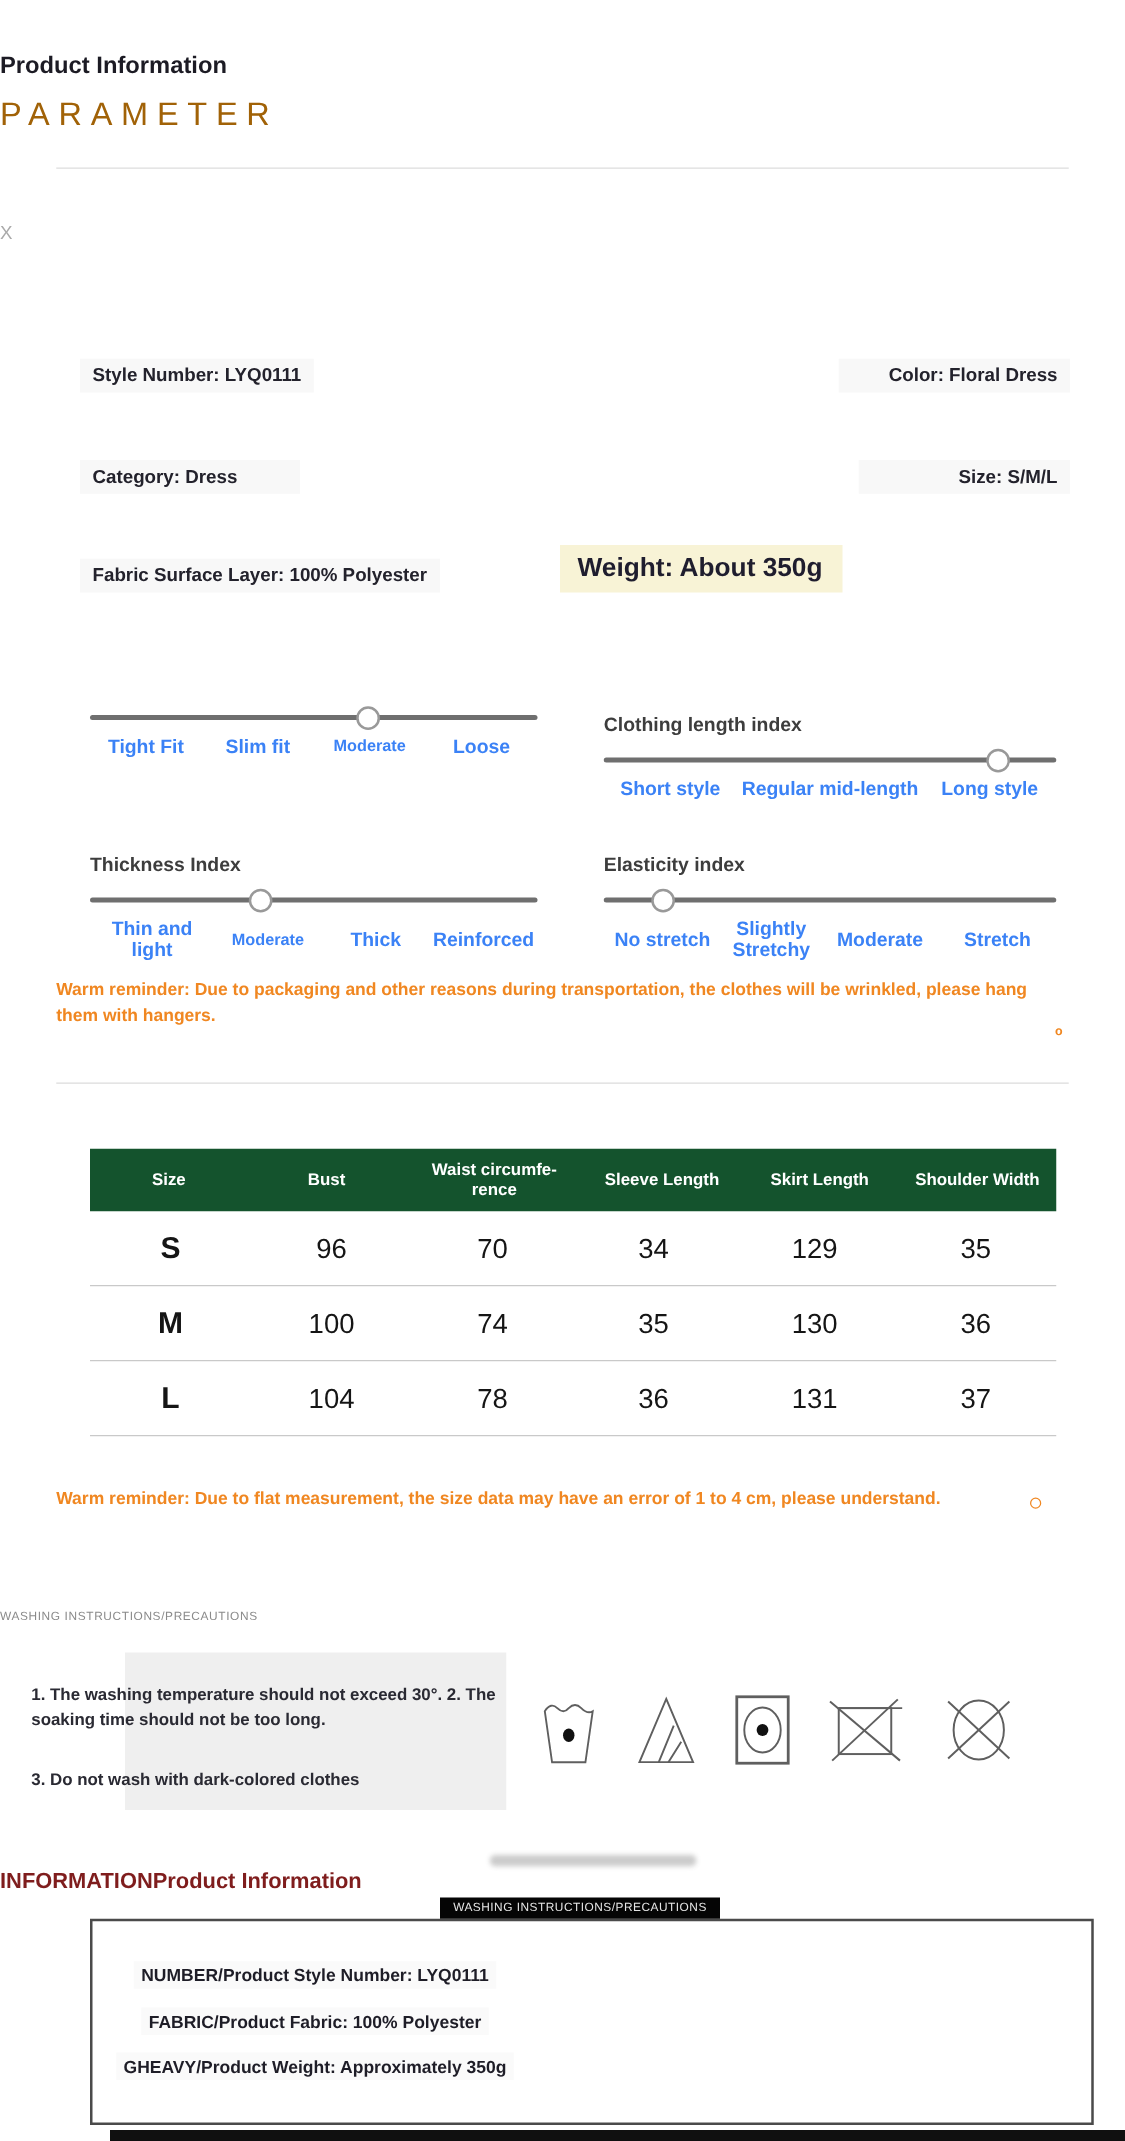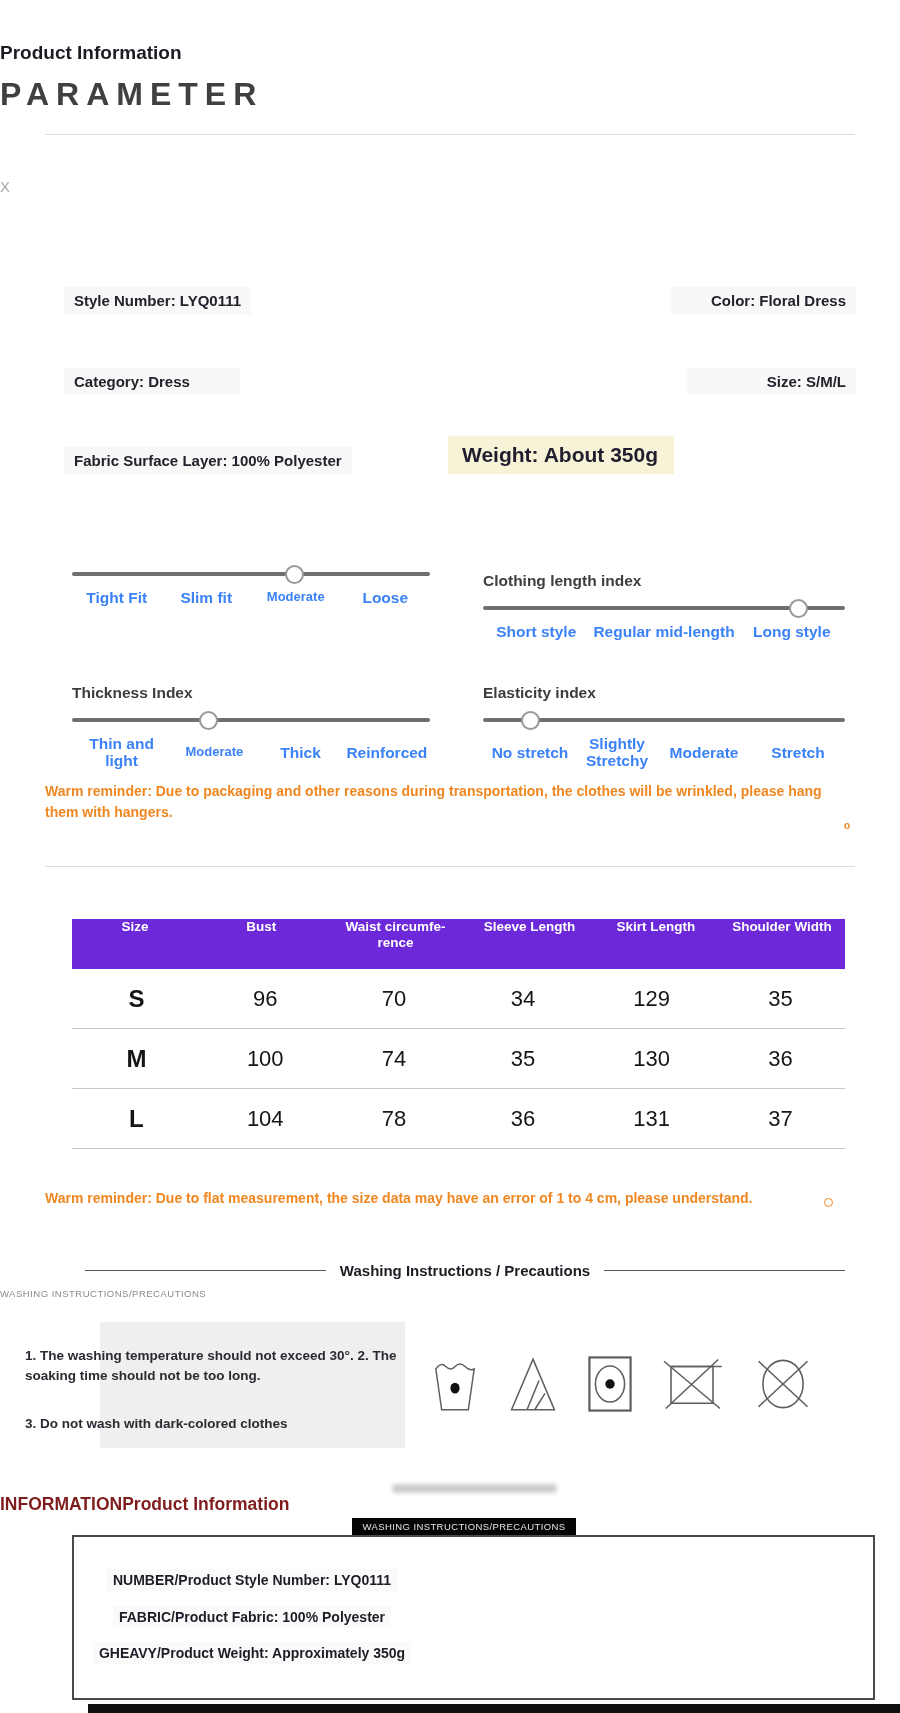--- a/index.html
+++ b/index.html
@@ -3,21 +3,21 @@
 <meta charset="utf-8">
 <style>
   html,body{margin:0;padding:0;background:#fff;}
   .page{position:relative;width:900px;height:1713px;background:#fff;overflow:hidden;
         font-family:"Liberation Sans",sans-serif;color:#26242e;}
   .abs{position:absolute;}
   .center{text-align:left;}
 
   
   .main-title{top:42px;left:0;width:100%;font-size:19px;font-weight:bold;color:#1c1b24;}
-  .sub-title{top:76px;left:0;width:100%;font-size:32px;color:#404040;letter-spacing:7px;font-weight:700;}
+  .sub-title{top:76px;left:0;width:100%;font-size:26px;color:#a16207;letter-spacing:7px;font-weight:400;}
   .divider1{top:134px;left:45px;width:810px;height:1px;background:#ddd;}
   .x-mark{top:178px;left:0;width:100%;font-size:15px;color:#aaa;}
 
   
   .spec{font-size:15px;font-weight:bold;color:#23222c;background:#f8f8f8;padding:5px 10px;white-space:nowrap;}
   .weight-chip{font-size:21px;font-weight:bold;color:#1f1d2e;background:#f8f3d6;padding:7px 16px 8px 14px;white-space:nowrap;}
 
   
   .slider{position:absolute;}
   .slider-title{font-size:15.5px;font-weight:bold;color:#3d3d3d;margin-bottom:16px;}
@@ -30,21 +30,21 @@
 
   
   .reminder{color:#f08721;font-weight:bold;font-size:14px;line-height:1.5;}
   .mini-o{position:absolute;color:#f08721;font-size:10px;font-weight:bold;}
   .mini-ring{position:absolute;width:7px;height:7px;border:1.5px solid #f08721;border-radius:50%;}
 
   .divider2{top:866px;left:45px;width:810px;height:1px;background:#dcdcdc;}
 
   
   .size-table{top:919px;left:72px;width:773px;}
-  .thead{display:flex;height:50px;background:#6d28d9;color:#fff;}
+  .thead{display:flex;align-items:center;height:50px;background:#14532d;color:#fff;}
   .thead div{flex:1;text-align:center;font-size:13.5px;font-weight:bold;line-height:1.15;}
   .trow{display:flex;align-items:center;height:59px;border-bottom:1px solid #c9c9c9;}
   .trow div{flex:1;text-align:center;font-size:22px;color:#151515;}
   .trow div:first-child{font-size:24px;font-weight:bold;}
 
   
   .wash-head{top:1262px;left:85px;width:760px;display:flex;align-items:center;gap:14px;}
   .wash-head .line{flex:1;height:1px;background:#555;}
   .wash-head .t{font-size:15px;font-weight:bold;color:#1d1c24;white-space:nowrap;}
   .wash-sub{top:1288px;left:0;width:100%;font-size:9.5px;color:#8a8a8a;letter-spacing:.5px;}
@@ -169,25 +169,20 @@
       <div>78</div>
       <div>36</div>
       <div>131</div>
       <div>37</div>
     </div>
   </div>
 
   <div class="abs reminder center" style="top:1188px;left:45px;width:795px;">Warm reminder: Due to flat measurement, the size data may have an error of 1 to 4 cm, please understand.</div>
   <div class="mini-ring" style="top:1198px;left:824px;"></div>
 
-  <div class="abs wash-head">
-    <div class="line"></div>
-    <div class="t">Washing Instructions / Precautions</div>
-    <div class="line"></div>
-  </div>
   <div class="abs wash-sub center">WASHING INSTRUCTIONS/PRECAUTIONS</div>
 
   <div class="abs wash-box"></div>
   <div class="abs wash-note center" style="top:1346px;">1. The washing temperature should not exceed 30°. 2. The soaking time should not be too long.</div>
   <div class="abs wash-note center" style="top:1414px;">3. Do not wash with dark-colored clothes</div>
 
   <div class="abs icons-row">
     <svg width="50" height="60" viewBox="0 0 60 70">
       <path class="lic" d="M7 17 Q13 8 19 14 Q25 20 30 14 Q36 8 42 14 Q48 20 53 17 L46 66 L14 66 Z"></path>
       <ellipse class="lic-dot" cx="30" cy="40" rx="5.5" ry="6.5"></ellipse>

